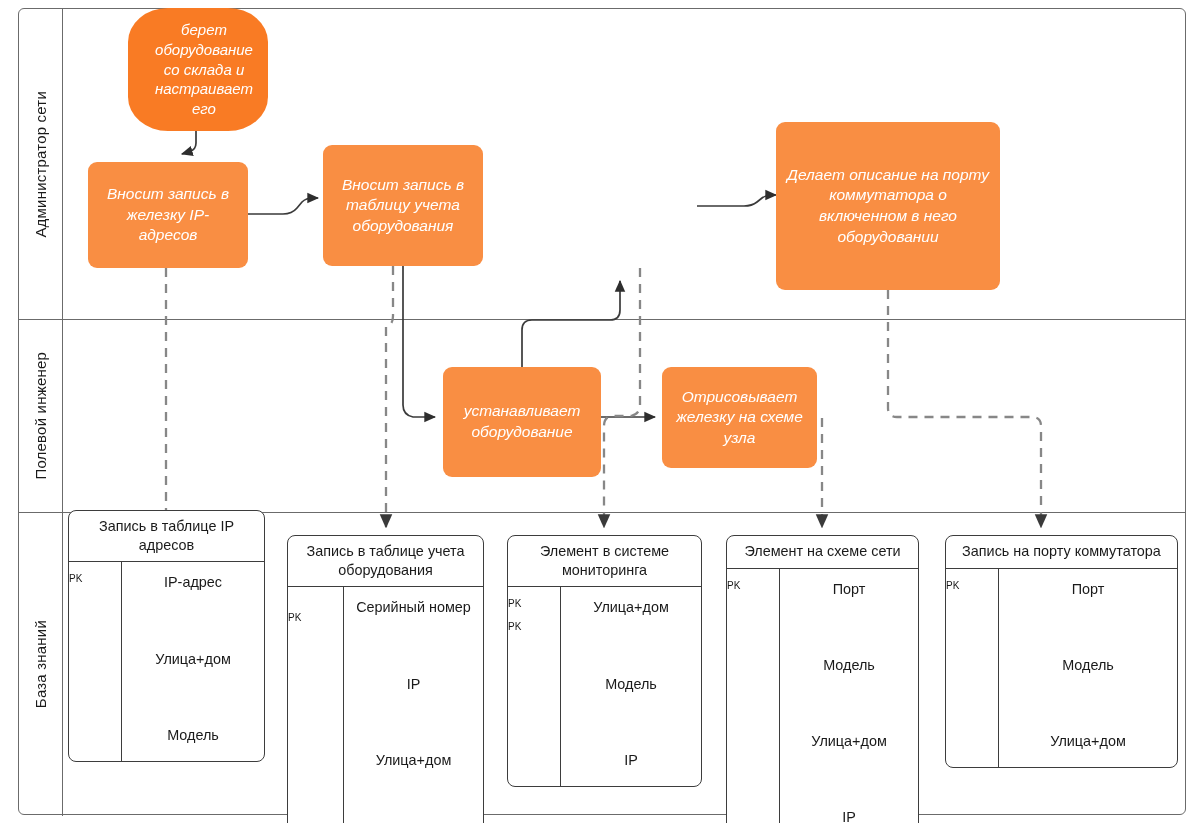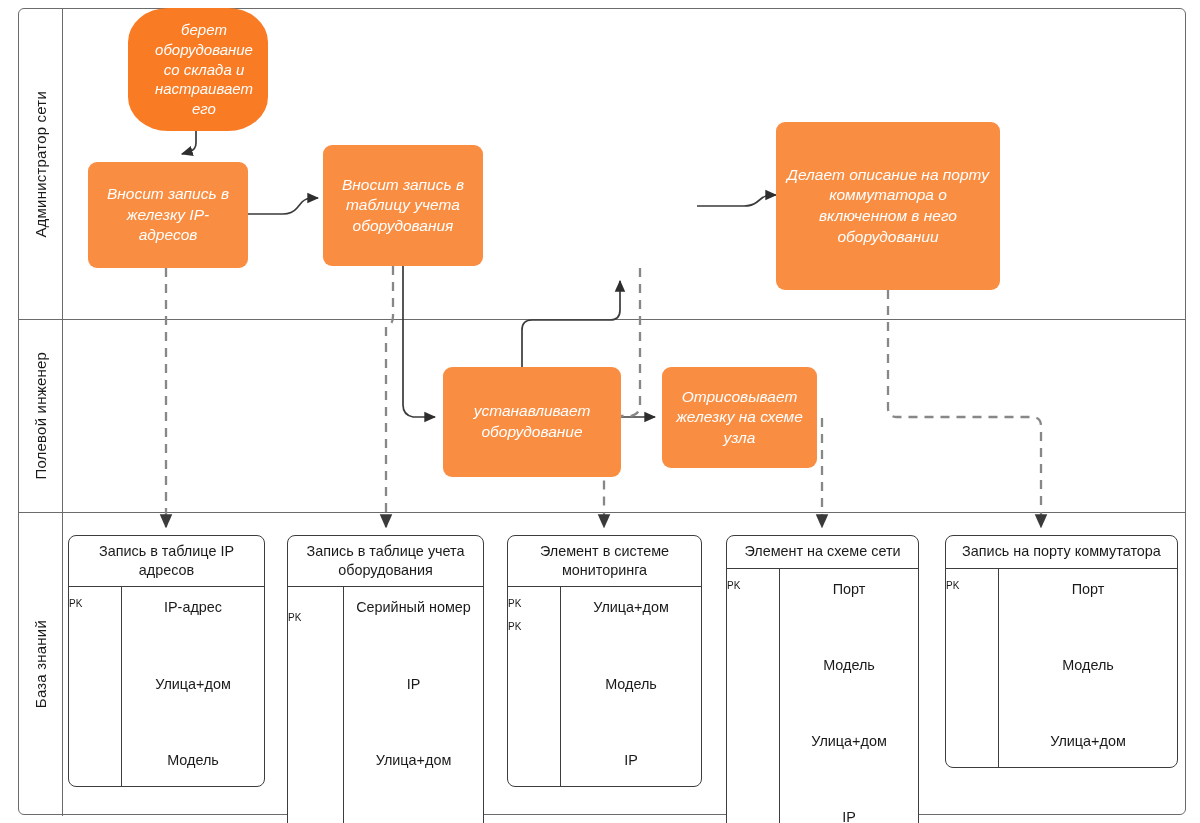--- a/index.html
+++ b/index.html
@@ -115,29 +115,29 @@
 
   <div class="act" style="left:323px;top:145px;width:160px;height:121px;">
     <span>Вносит запись в таблицу учета оборудования</span>
   </div>
 
 
   <div class="act" style="left:776px;top:122px;width:224px;height:168px;">
     <span>Делает описание на порту коммутатора о включенном в него оборудовании</span>
   </div>
 
-  <div class="act" style="left:443px;top:367px;width:178px;height:110px;text-align:center;">
+  <div class="act" style="left:443px;top:367px;width:158px;height:110px;text-align:center;">
     <span>устанавливает оборудование</span>
   </div>
 
   <div class="act" style="left:662px;top:367px;width:155px;height:101px;">
     <span>Отрисовывает железку на схеме узла</span>
   </div>
 
-  <div class="tbl" style="left:68px;top:535px;width:197px;">
+  <div class="tbl" style="left:68px;top:510px;width:197px;">
     <div class="tbl-head">Запись в таблице IP адресов</div>
     <div class="tbl-body">
       <div class="tbl-keys" style="width:53px;">
         <div>PK</div>
       </div>
       <div class="tbl-fields">
         <div>IP-адрес</div>
         <div>Улица+дом</div>
         <div>Модель</div>
       </div>

